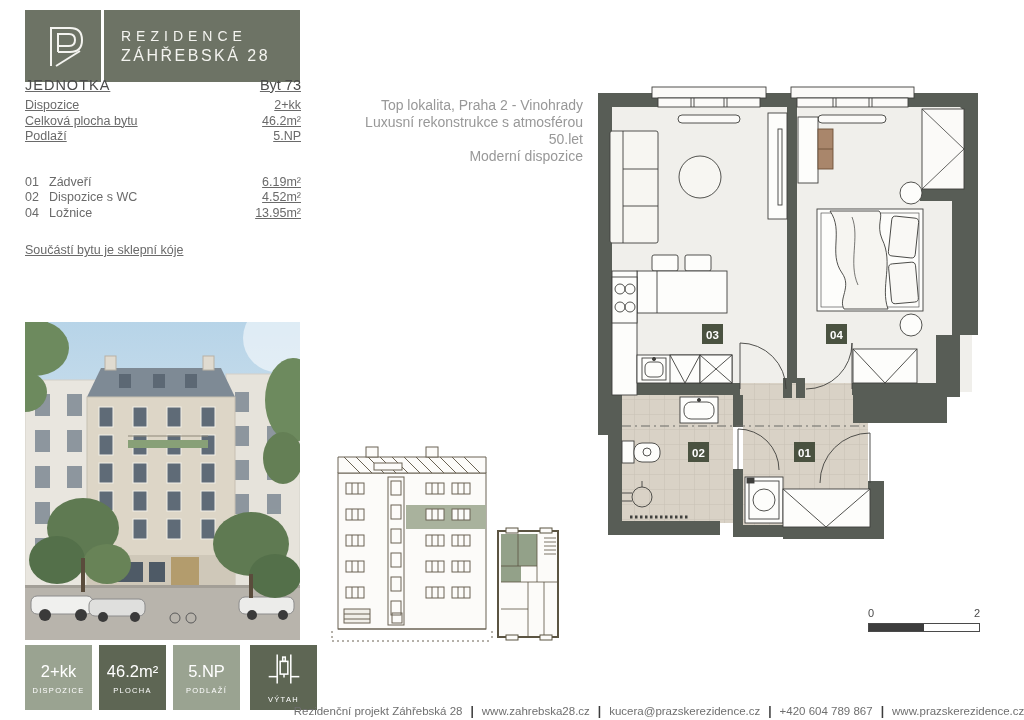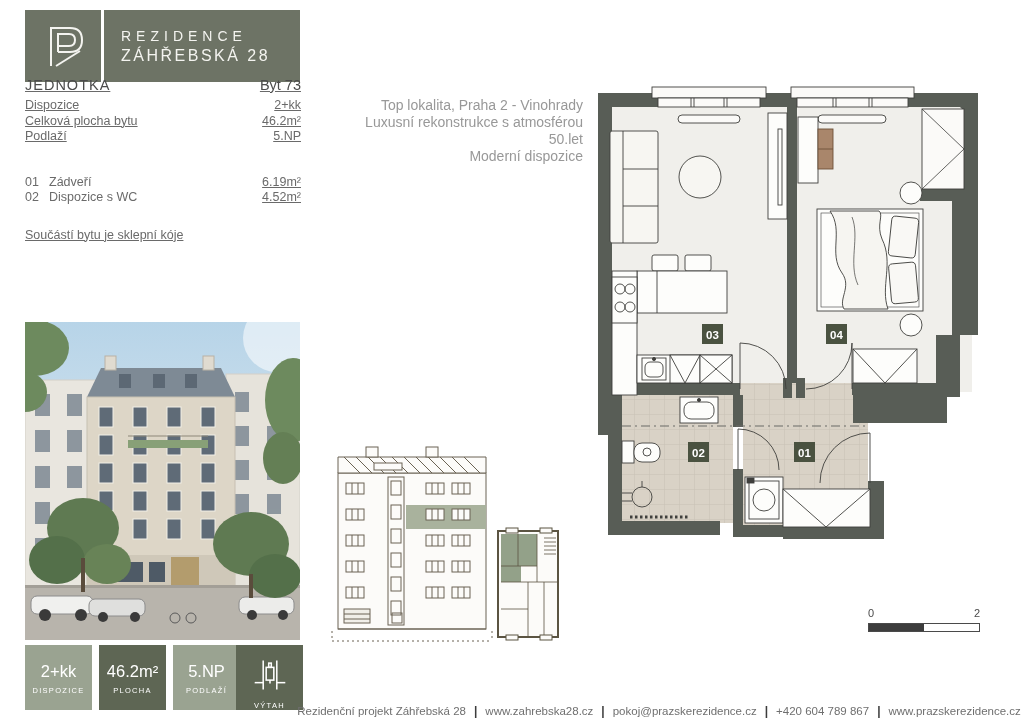--- a/index.html
+++ b/index.html
@@ -39,21 +39,21 @@
   .scalebar .bar .half{width:50%;height:100%;}
   .scalebar .bar .filled{background:#3d3d3d;}
 
   
   .badge{top:645px;width:67px;height:65px;color:#fff;display:flex;flex-direction:column;
          align-items:center;justify-content:center;text-align:center;}
   .badge .v{font-size:16.5px;line-height:20px;}
   .badge .s{font-size:7.5px;letter-spacing:1.3px;margin-top:5px;}
   .b-light{background:#9aa391;}
   .b-dark{background:#5e6654;}
-  .b1{left:25px;} .b2{left:99px;} .b3{left:173px;} .b4{left:236px;justify-content:flex-end;}
+  .b1{left:25px;} .b2{left:99px;} .b3{left:173px;} .b4{left:250px;}
 
   
   .footer{left:318px;top:704px;width:682px;}
   .f-line1{display:flex;justify-content:center;align-items:center;font-size:11.5px;color:#6f6f6f;white-space:nowrap;}
   .f-line1 .sep{color:#3c3c3c;font-weight:bold;margin:0 8px;font-size:12px;}
   .f-line2{margin-top:4px;text-align:center;font-size:6.8px;line-height:8.5px;color:#a5a5a5;}
 
   svg text{font-family:"Liberation Sans",sans-serif;}
 </style>
 </head>
@@ -94,20 +94,24 @@
     </div>
 
     <div class="rooms">
       <div class="row">
         <span><span class="num">01</span><span class="nm">Zádveří</span></span>
         <span>6.19m²</span>
       </div>
       <div class="row">
         <span><span class="num">02</span><span class="nm">Dispozice s WC</span></span>
         <span>4.52m²</span>
+      </div>
+      <div class="row">
+        <span><span class="num">04</span><span class="nm">Ložnice</span></span>
+        <span>13.95m²</span>
       </div>
     </div>
     <div class="note">Součástí bytu je sklepní kóje</div>
   </div>
 
   <div class="abs highlights">
     <div>Top lokalita, Praha 2 - Vinohrady</div>
     <div>Luxusní rekonstrukce s atmosférou 50.let</div>
     <div>Moderní dispozice</div>
   </div>
@@ -516,21 +520,21 @@
     </div>
     <div class="s">VÝTAH</div>
   </div>
 
   <div class="abs footer">
     <div class="f-line1">
       <span>Rezidenční projekt Záhřebská 28</span>
       <span class="sep">|</span>
       <span>www.zahrebska28.cz</span>
       <span class="sep">|</span>
-      <span>pokoj@prazskerezidence.cz</span>
+      <span>kucera@prazskerezidence.cz</span>
       <span class="sep">|</span>
       <span>+420 604 789 867</span>
       <span class="sep">|</span>
       <span>www.prazskerezidence.cz</span>
     </div>
     <div class="f-line2">
       <div>Tento výkres byl zpracován pro marketingové účely. Developer se tímto nevzdává práva na případné změny, úpravy či doplnění tohoto marketingového materiálu. Znázorněné vybavení a nábytek v bytové jednotce je pouze ilustrativní</div>
       <div>a není součástí předmětu dle smlouvy o převodu vlastnictví jednotky.</div>
     </div>
   </div>

